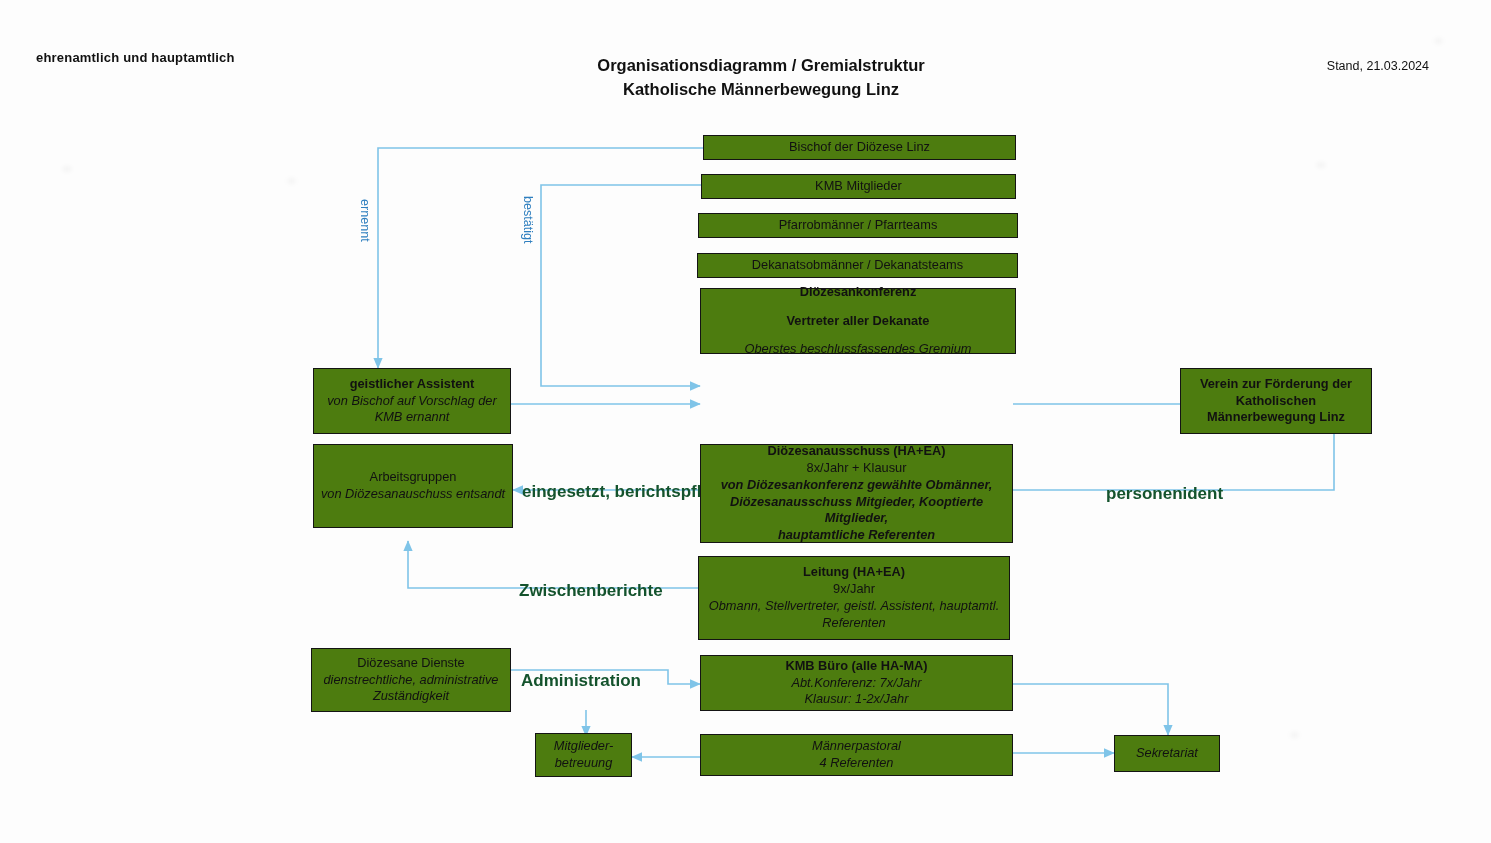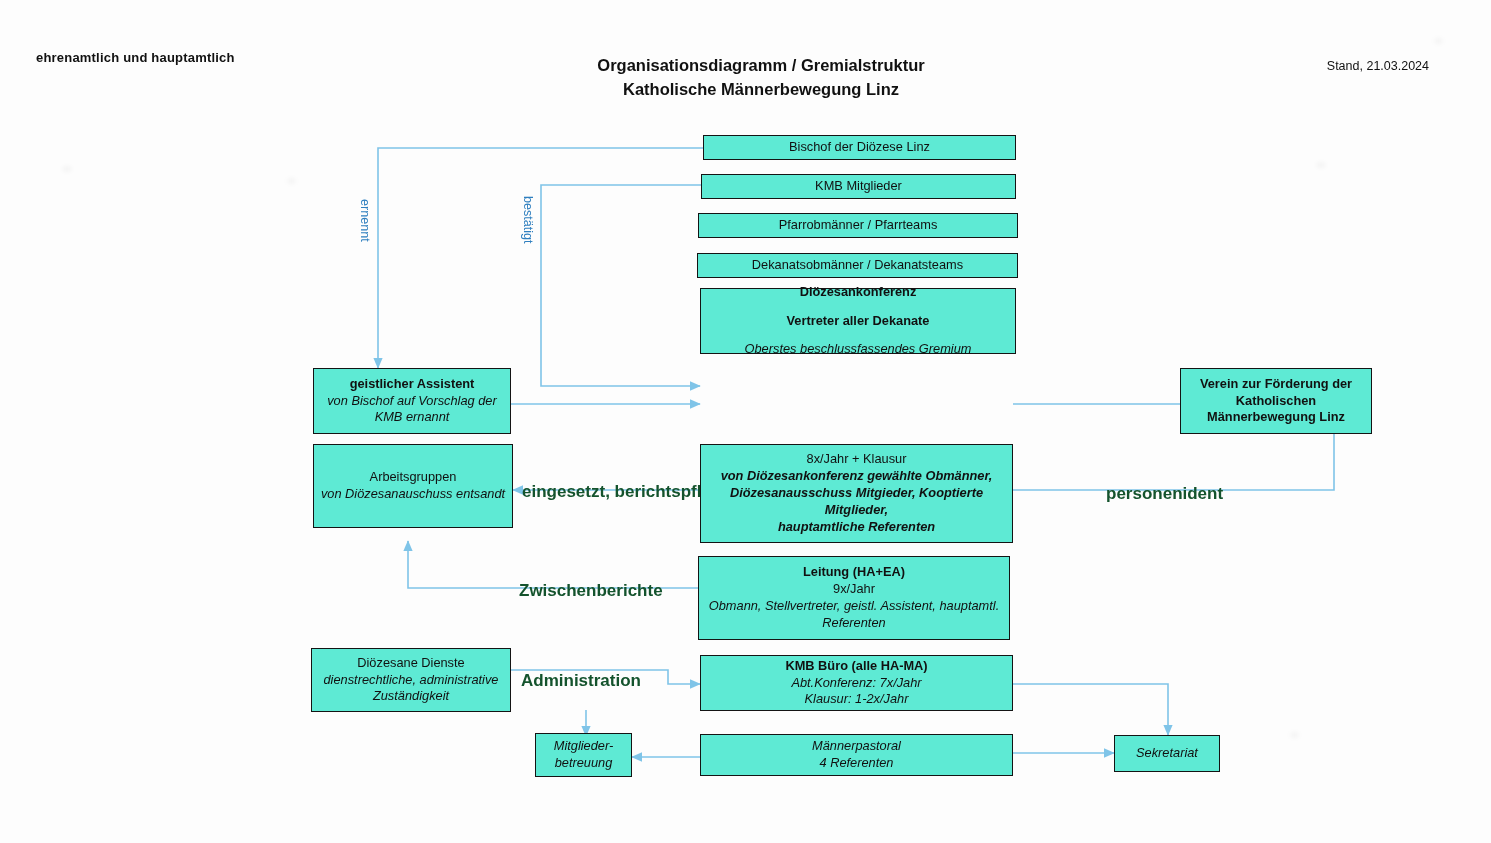--- a/index.html
+++ b/index.html
@@ -42,21 +42,21 @@
     font-weight: bold;
     line-height: 1.45;
     padding-left: 31px;
   }
   .title .l2 { display: block; }
 
   
   .box {
     position: absolute;
     border: 1.6px solid #141414;
-    background: #5eead4;
+    background: #4d7c0f;
     box-sizing: border-box;
     display: flex;
     flex-direction: column;
     align-items: center;
     justify-content: center;
     text-align: center;
     padding: 2px 6px;
     line-height: 1.32;
     font-size: 12.8px;
   }
@@ -172,20 +172,21 @@
   </div>
 
   <div class="box" style="left:700px;top:288px;width:316px;height:66px;gap:12px;">
     <span class="ln b">Diözesankonferenz</span>
     <span class="ln b">Vertreter aller Dekanate</span>
     <span class="ln i">Oberstes beschlussfassendes Gremium</span>
   </div>
 
 
   <div class="box" style="left:700px;top:444px;width:313px;height:99px;">
+    <span class="ln b">Diözesanausschuss (HA+EA)</span>
     <span class="ln">8x/Jahr + Klausur</span>
     <span class="ln bi">von Diözesankonferenz gewählte Obmänner,</span>
     <span class="ln bi">Diözesanausschuss Mitgieder, Kooptierte Mitglieder,</span>
     <span class="ln bi">hauptamtliche Referenten</span>
   </div>
 
   <div class="box" style="left:698px;top:556px;width:312px;height:84px;">
     <span class="ln b">Leitung (HA+EA)</span>
     <span class="ln">9x/Jahr</span>
     <span class="ln i">Obmann, Stellvertreter, geistl. Assistent, hauptamtl.</span>

